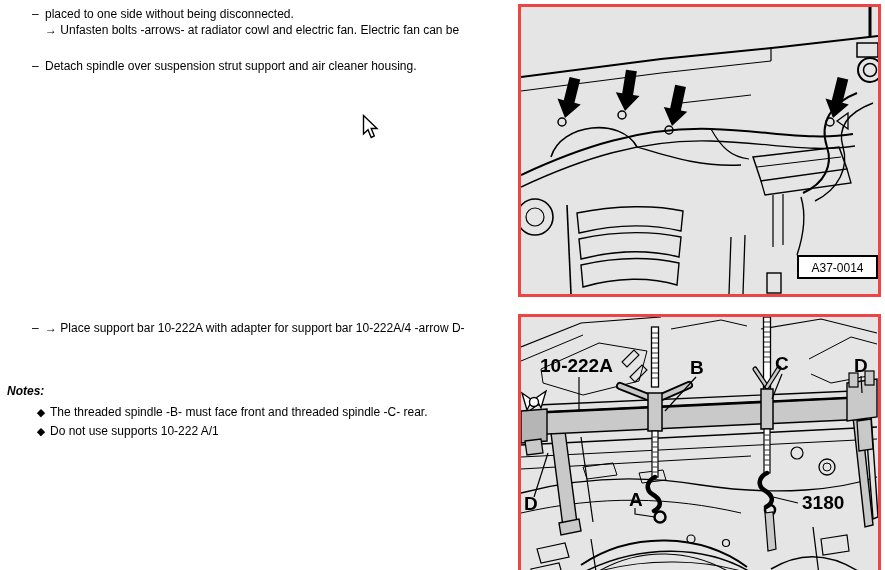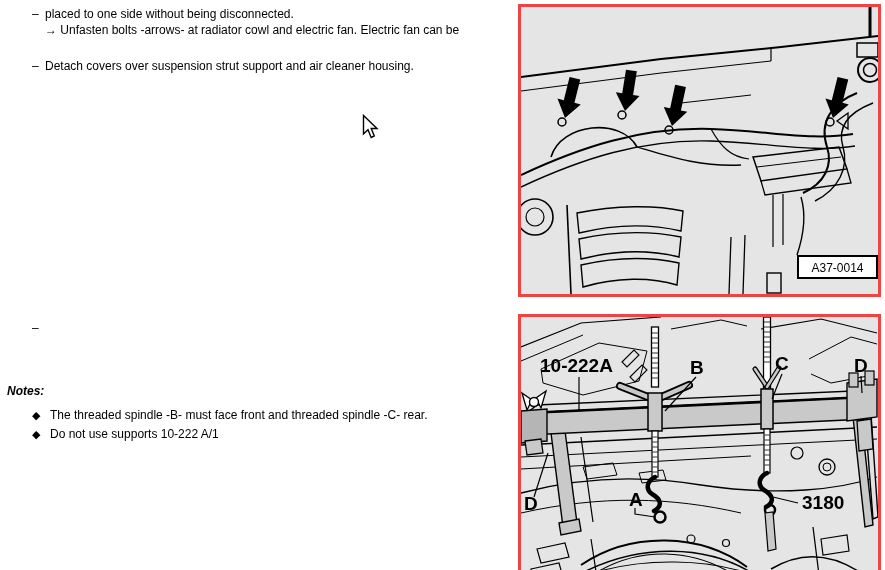--- a/index.html
+++ b/index.html
@@ -6,46 +6,47 @@
   html,body { width:885px; height:570px; }
   body {
     position:relative; overflow:hidden; background:#ffffff;
     font-family:"Liberation Sans", sans-serif; color:#000;
   }
   .instr { position:absolute; left:32px; font-size:12px; line-height:16px; }
   .instr .dash { position:absolute; left:0; top:0; }
   .instr .line { display:block; padding-left:13px; white-space:nowrap; }
   .notes-heading { position:absolute; left:7px; top:384px; font-size:12px;
     font-weight:bold; font-style:italic; }
-  .note-item { position:absolute; left:32px; font-size:12px; line-height:25px; white-space:nowrap; }
+  .note-item { position:absolute; left:32px; font-size:12px; line-height:19px; white-space:nowrap;text-align:center; }
   .note-item .diamond { display:inline-block; width:18px; font-size:11px; vertical-align:baseline; }
   .fig { position:absolute; border:3px solid #ef4444; background:#e5e5e5; }
   .fig svg { display:block; }
   svg text { font-family:"Liberation Sans", sans-serif; fill:#000; }
   .lbl { font-weight:bold; font-size:19px; }
   .refbox-text { font-size:12px; }
   .cursor { position:absolute; left:362px; top:114px; }
   .ln { stroke:#000; fill:none; }
 </style>
 </head>
 <body>
 
 <div class="instr" style="top:6px;">
   <span class="dash">–</span>
   <span class="line">placed to one side without being disconnected.</span>
   <span class="line">→ Unfasten bolts -arrows- at radiator cowl and electric fan. Electric fan can be</span>
 </div>
 
 <div class="instr" style="top:58px;">
   <span class="dash">–</span>
-  <span class="line">Detach covers over suspension strut support and air cleaner housing.</span>
+  <span class="line">Detach spindle over suspension strut support and air cleaner housing.</span>
 </div>
 
 <div class="instr" style="top:320px;">
   <span class="dash">–</span>
+  <span class="line">→ Place support bar 10-222A with adapter for support bar 10-222A/4 -arrow D-</span>
 </div>
 
 <div class="notes-heading">Notes:</div>
 
 <div class="note-item" style="top:403px;">
   <span class="diamond">◆</span><span>The threaded spindle -B- must face front and threaded spindle -C- rear.</span>
 </div>
 <div class="note-item" style="top:422px;">
   <span class="diamond">◆</span><span>Do not use supports 10-222 A/1</span>
 </div>

